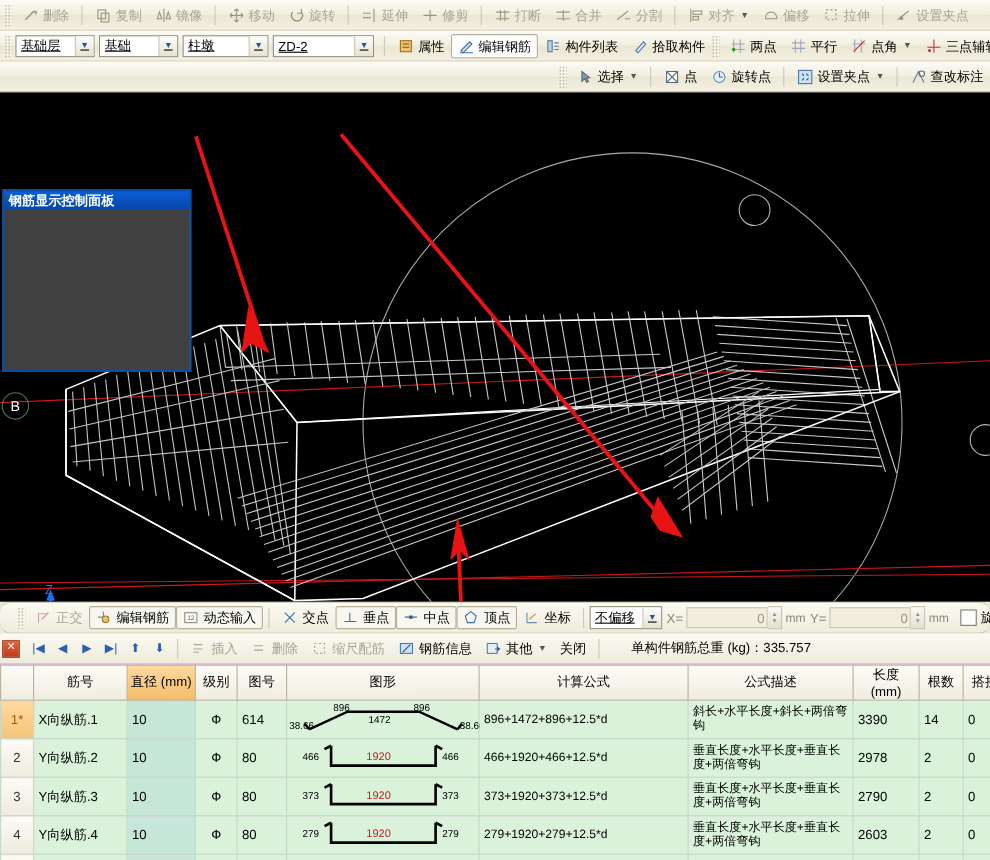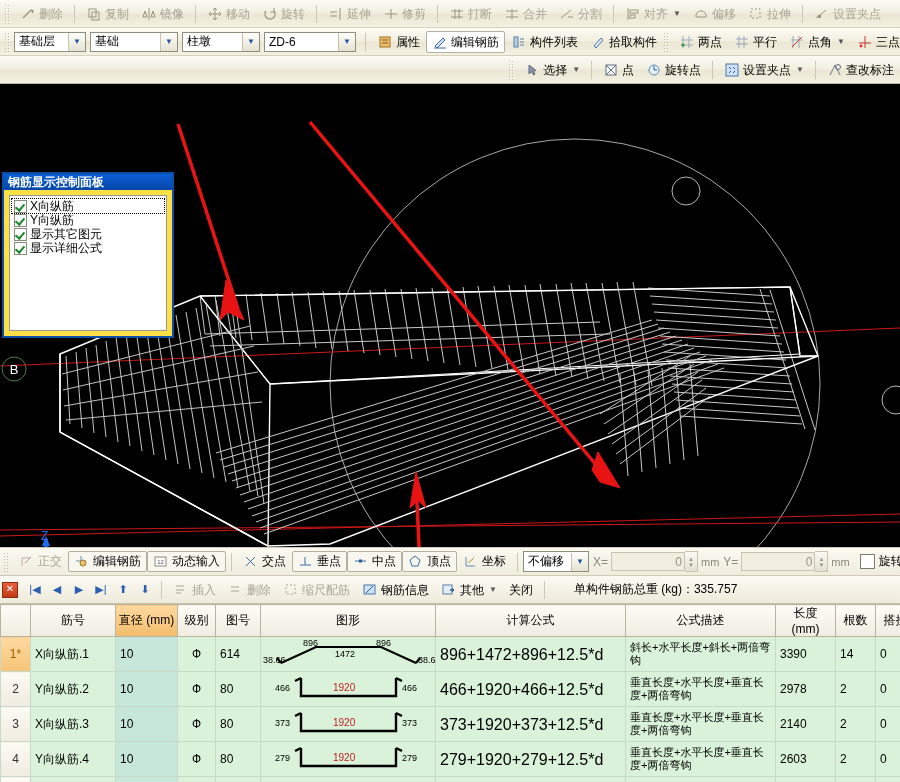--- a/index.html
+++ b/index.html
@@ -30,47 +30,47 @@
   .tbtn.on{border:1px solid #b2b0a2;background:#ffffff;text-align:center;}
   .sep{width:1px;height:18px;background:#cdc8b4;margin:0 5px;flex:none;}
   .caret{font-size:8px;color:#555;margin-left:2px;}
 
   
   .ico{width:16px;height:16px;flex:none;display:inline-block;position:relative;}
 
   
   .combo{
     height:20px;border:1px solid #8f8f7f;background:#fff;display:inline-flex;align-items:center;
-    font-size:12px;padding:0 0 0 4px;box-sizing:border-box;flex:none;margin-right:4px;
+    font-size:12px;padding:0 0 0 4px;box-sizing:border-box;flex:none;margin-right:4px;text-decoration:underline;
   }
   .combo span.v{flex:1;overflow:hidden;}
   .combo .arrow{width:16px;height:18px;display:flex;align-items:center;justify-content:center;
     background:linear-gradient(to bottom,#fdfdfa,#e6e3d2);border-left:1px solid #c7c2ae;color:#26559c;font-size:8px;}
 
   
   .viewport{position:absolute;left:0;top:84px;width:900px;height:463px;background:#000;overflow:hidden;}
   .viewport svg{position:absolute;left:0;top:0;}
 
   
   .panel{position:absolute;left:2px;top:88px;width:172px;height:166px;border:2px solid #0b4fa8;
-    background:#fde047;box-sizing:border-box;}
+    background:#404040;box-sizing:border-box;}
   .panel .cap{height:16px;background:linear-gradient(to bottom,#0a5ed6,#0746a8);color:#fff;font-weight:bold;
     font-size:12px;padding:0 4px;line-height:16px;letter-spacing:0px;}
   .panel .body{position:absolute;left:5px;top:21px;right:5px;bottom:5px;background:#fff;border:1px solid #9a9a8a;
     padding:3px 2px;box-sizing:border-box;}
   .cbrow{display:flex;align-items:center;gap:3px;height:14px;font-size:12px;padding-left:2px;}
   .cbrow.focus{outline:1px dotted #000;}
   .cbx{width:11px;height:11px;border:1px solid #8b8b7a;background:#fff;flex:none;position:relative;}
   .cbx::after{content:"";position:absolute;left:2px;top:1px;width:4px;height:7px;border:solid #1a8a2a;
     border-width:0 2px 2px 0;transform:rotate(40deg);}
 
   
   .snapbar{position:absolute;left:0;top:547px;width:900px;height:29px;box-sizing:border-box;
     background:linear-gradient(to bottom,#fbfaf2,#efecdc);border-top:1px solid #cfcab6;border-bottom:1px solid #cfcab6;
-    display:flex;align-items:center;padding-left:3px;white-space:nowrap;}
+    display:flex;align-items:center;padding-left:16px;white-space:nowrap;border-radius:10px;}
   .sbtn{display:inline-flex;align-items:center;gap:3px;height:21px;padding:1px 5px;box-sizing:border-box;
     border:1px solid transparent;border-radius:2px;font-size:12px;flex:none;}
   .sbtn.frame{border:1px solid #b4b09e;background:#f8f7ef;}
   .sbtn.dis{color:#a9a493;}
   .numfield{height:19px;width:74px;border:1px solid #c9c4b1;background:#f1eee0;color:#9b9686;
     display:inline-flex;align-items:center;justify-content:flex-end;padding-right:2px;box-sizing:border-box;font-size:12px;flex:none;}
   .spin{width:12px;height:19px;border:1px solid #c9c4b1;border-left:none;background:linear-gradient(to bottom,#fafaf4,#e3e0d0);
     display:flex;flex-direction:column;align-items:center;justify-content:center;color:#9b9686;font-size:6px;flex:none;}
   .unit{color:#8d8878;margin:0 4px 0 3px;font-size:11px;}
   .lbl{color:#8d8878;margin-right:3px;font-size:12px;}
@@ -90,21 +90,21 @@
   table{border-collapse:collapse;table-layout:fixed;width:900px;font-size:12px;}
   th{background:linear-gradient(to bottom,#fdfcf6,#efece0);border:1px solid #b9b4a0;height:24px;font-weight:normal;
      font-size:12px;padding:0 2px;}
   th.selcol{background:linear-gradient(to bottom,#ffd9a0,#f3bd6a);margin-top:29px;}
   td{border:1px solid #c8d9c8;height:34px;padding:0 4px;background:#d9f2d9;vertical-align:middle;}
   td.rownum{background:linear-gradient(to bottom,#fbfaf4,#efece0);text-align:center;width:30px;color:#333;}
   td.rownum.sel{background:linear-gradient(to bottom,#ffd9a0,#f5c478);color:#a06000;}
   td.dia{background:#c5e6d8;margin-left:21px;}
   td.c{text-align:center;}
   td.shape{padding:0;background:#d9f2d9;}
-  .fml{font-size:16px;line-height:13px;}
+  .fml{font-size:11px;line-height:13px;}
   .desc{font-size:11px;line-height:13px;}
   .shapebox{width:100%;height:34px;position:relative;}
   .shapebox svg{position:absolute;left:0;top:0;}
   .scrollx{position:absolute;left:0;bottom:0;width:900px;height:14px;background:#f1efe2;border-top:1px solid #cfcab6;}
   .scrollx .thumb{position:absolute;left:16px;top:1px;width:300px;height:11px;
     background:linear-gradient(to bottom,#fdfdf8,#ddd9c6);border:1px solid #b6b19d;}
 </style>
 </head>
 <body>
 
@@ -211,30 +211,30 @@
     </div>
   </div>
 
   <div class="tb row2">
     <div class="grip"></div>
 
     <div class="combo" style="width:72px">
       <span class="v">基础层</span>
       <span class="arrow">▼</span>
     </div>
-    <div class="combo" style="width:88px">
+    <div class="combo" style="width:72px">
       <span class="v">基础</span>
       <span class="arrow">▼</span>
     </div>
     <div class="combo" style="width:78px">
       <span class="v">柱墩</span>
       <span class="arrow">▼</span>
     </div>
     <div class="combo" style="width:92px">
-      <span class="v">ZD-6</span>
+      <span class="v">ZD-2</span>
       <span class="arrow">▼</span>
     </div>
 
     <div class="sep"></div>
 
     <div class="tbtn">
       <span class="ico"><svg width="16" height="16">
             <rect x="3" y="3" width="10" height="10" fill="#f0c070" stroke="#a07020"></rect>
             <path d="M5 6 H11 M5 9 H11" stroke="#7a5412"></path>
           </svg></span>
@@ -407,38 +407,20 @@
         <path d="M310 38 L612 400" stroke-width="3.5" fill="none"></path>
         <path d="M598 368 L620 404 L600 398 L592 386 Z"></path>
         <path d="M424 575 L416 395" stroke-width="3.5" fill="none"></path>
         <path d="M410 424 L416 388 L426 424 L418 416 Z"></path>
         <path d="M500 575 L448 634" stroke-width="3.5" fill="none"></path>
       </g>
     </svg>
 
     <div class="panel">
       <div class="cap">钢筋显示控制面板</div>
-      <div class="body">
-        <div class="cbrow focus">
-          <span class="cbx"></span>
-          <span>X向纵筋</span>
-        </div>
-        <div class="cbrow">
-          <span class="cbx"></span>
-          <span>Y向纵筋</span>
-        </div>
-        <div class="cbrow">
-          <span class="cbx"></span>
-          <span>显示其它图元</span>
-        </div>
-        <div class="cbrow">
-          <span class="cbx"></span>
-          <span>显示详细公式</span>
-        </div>
-      </div>
     </div>
   </div>
 
   <div class="snapbar">
     <div class="grip"></div>
     <div class="sbtn dis">
       <span class="ico"><svg width="15" height="15">
             <path d="M3 12 V4 H11" stroke="#c0a8a8" fill="none"></path>
             <path d="M6 9 L12 3" stroke="#c09090"></path>
           </svg></span>
@@ -638,38 +620,38 @@
           </td>
           <td class="fml">466+1920+466+12.5*d</td>
           <td class="desc">垂直长度+水平长度+垂直长度+两倍弯钩</td>
           <td>2978</td>
           <td>2</td>
           <td>0</td>
         </tr>
 
         <tr>
           <td class="rownum">3</td>
-          <td>X向纵筋.3</td>
+          <td>Y向纵筋.3</td>
           <td class="dia">10</td>
           <td class="c">Ф</td>
           <td>80</td>
           <td class="shape">
             <div class="shapebox">
               <svg width="175" height="34">
                 <path d="M40 6 L40 24 L135 24 L135 6" stroke="#000" fill="none" stroke-width="2.4"></path>
                 <path d="M40 6 L34 9 M135 6 L141 9" stroke="#000" fill="none" stroke-width="2.4"></path>
                 <text x="14" y="19" font-size="9" font-family="Liberation Sans, sans-serif">373</text>
                 <text x="141" y="19" font-size="9" font-family="Liberation Sans, sans-serif">373</text>
                 <text x="72" y="19" font-size="10" fill="#c02020" font-family="Liberation Sans, sans-serif">1920</text>
               </svg>
             </div>
           </td>
           <td class="fml">373+1920+373+12.5*d</td>
           <td class="desc">垂直长度+水平长度+垂直长度+两倍弯钩</td>
-          <td>2140</td>
+          <td>2790</td>
           <td>2</td>
           <td>0</td>
         </tr>
 
         <tr>
           <td class="rownum">4</td>
           <td>Y向纵筋.4</td>
           <td class="dia">10</td>
           <td class="c">Ф</td>
           <td>80</td>

